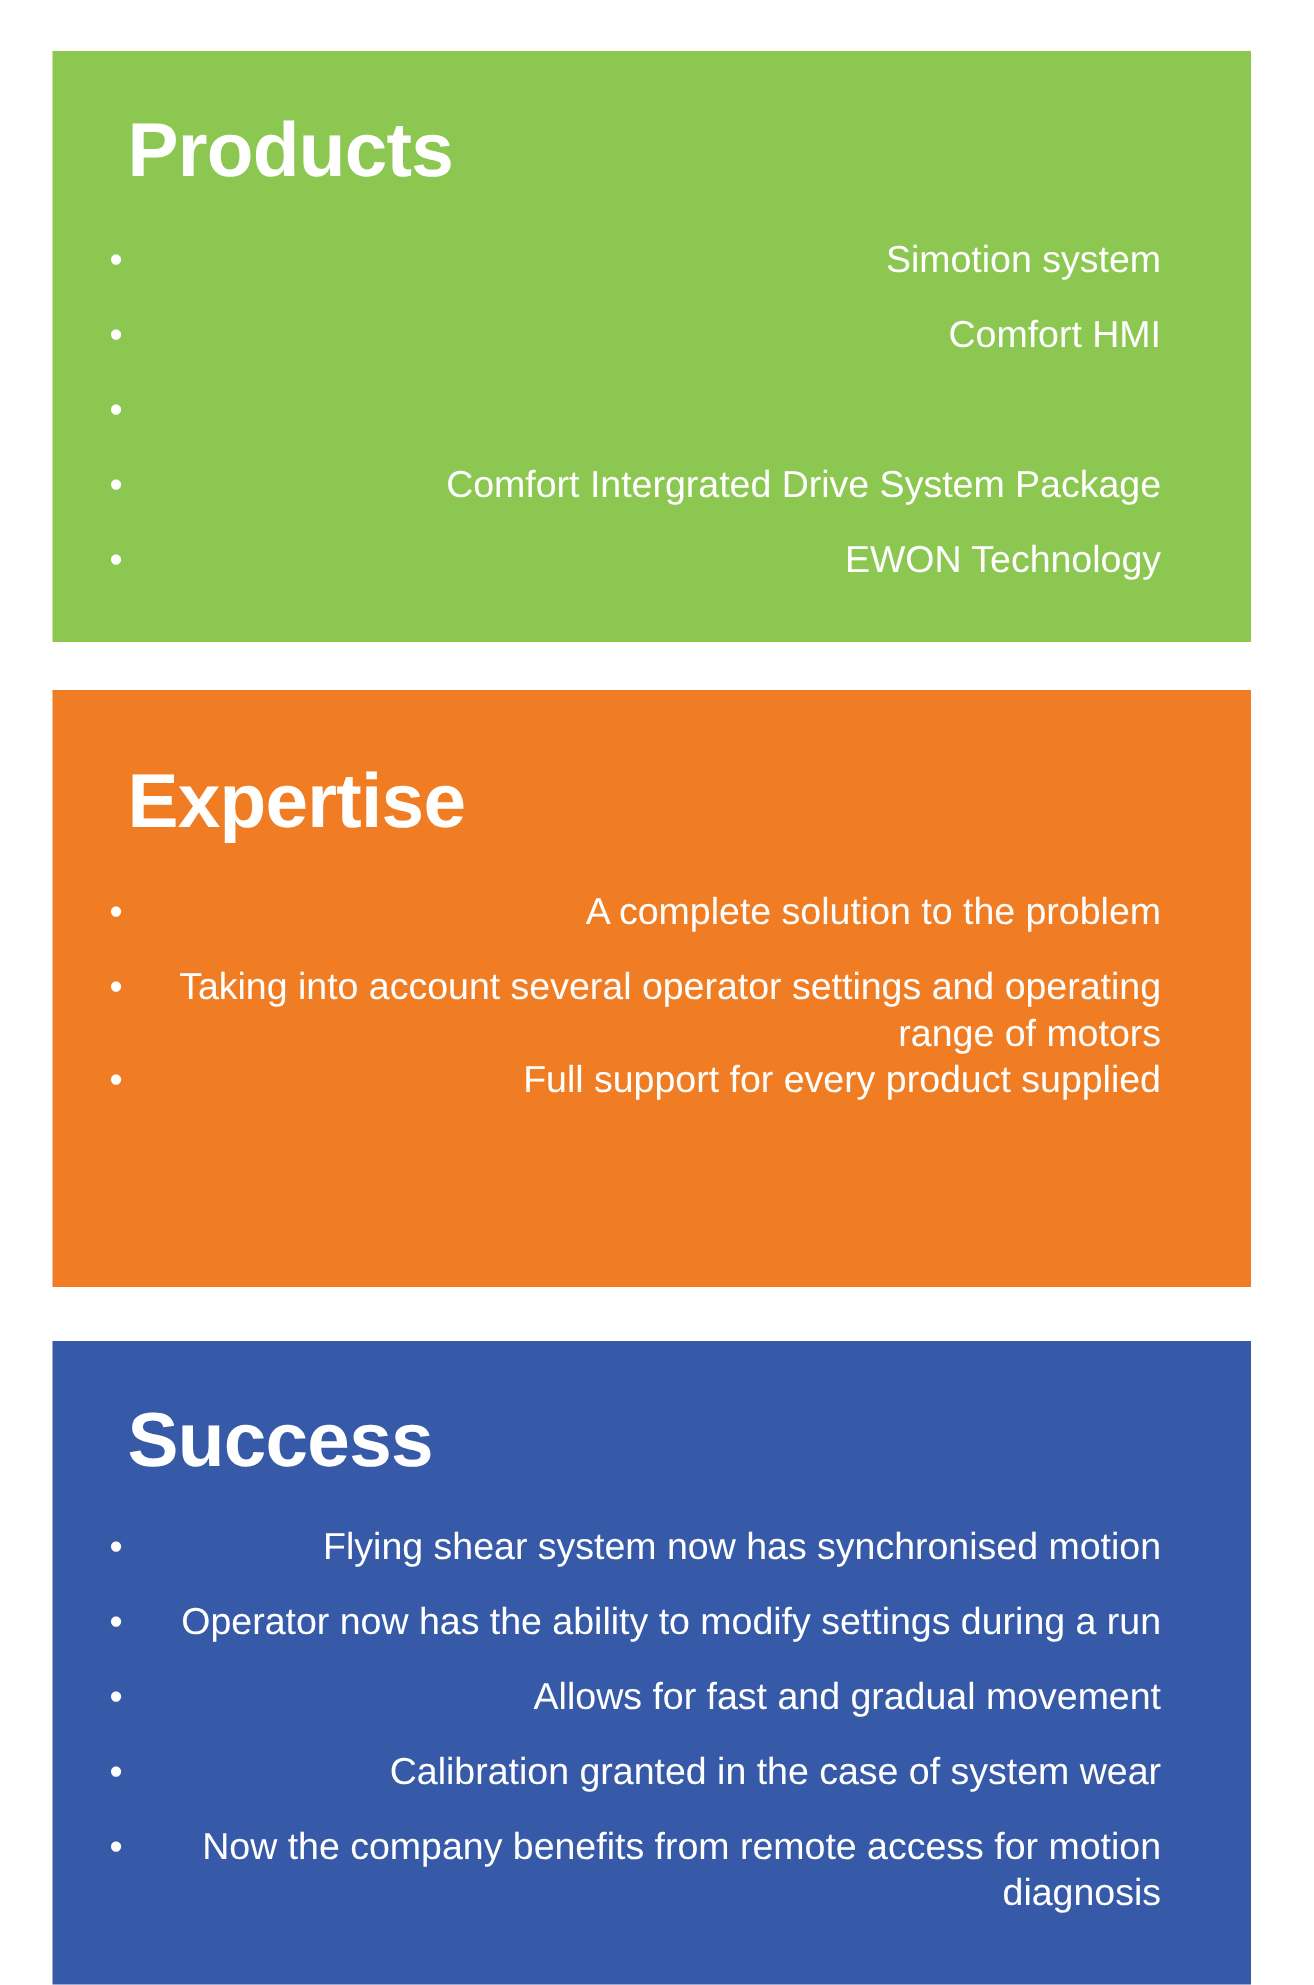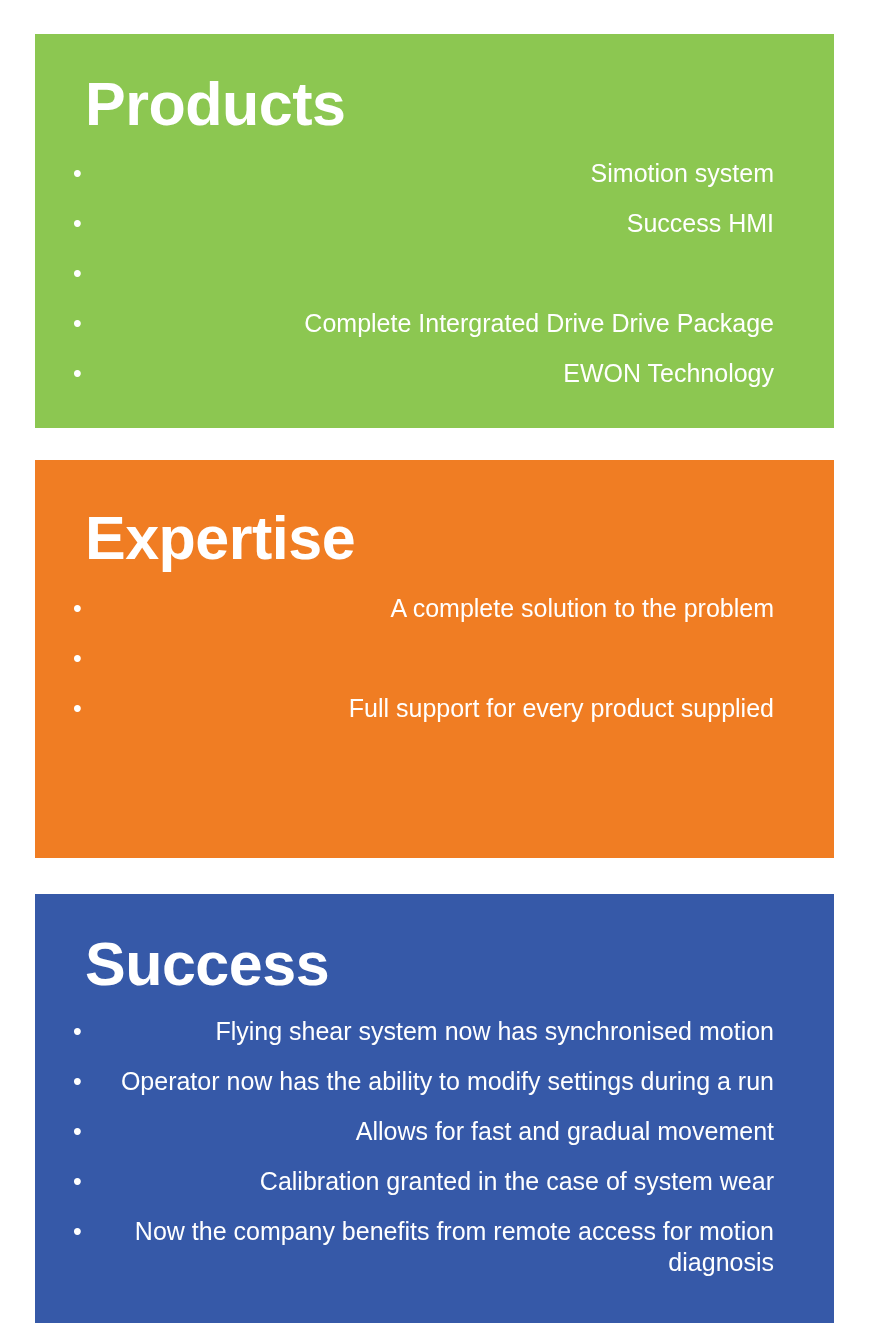--- a/index.html
+++ b/index.html
@@ -35,21 +35,21 @@
   .panel-expertise { top: 460px; height: 398px; }
   .panel-success   { top: 894px; height: 437px; }
 
   .panel-heading {
     position: absolute;
     left: 50px;
     margin: 0;
     color: #ffffff;
     font-family: "Liberation Sans", sans-serif;
     font-weight: bold;
-    font-size: 61px;
+    font-size: 51px;
     line-height: 1.0;
     letter-spacing: -0.5px;
     white-space: nowrap;
   }
 
   .panel-products  .panel-heading { top: 40px; }
   .panel-expertise .panel-heading { top: 48px; }
   .panel-success   .panel-heading { top: 40px; }
 
   .bullet-list {
@@ -100,45 +100,46 @@
 
   <section class="panel panel-products" style="background: rgb(140, 199, 81); color: rgb(255, 255, 255);">
     <h2 class="panel-heading">Products</h2>
     <ul class="bullet-list">
       <li class="bullet-item">
         <span class="bullet-marker">•</span>
         <span class="bullet-text">Simotion system</span>
       </li>
       <li class="bullet-item">
         <span class="bullet-marker">•</span>
-        <span class="bullet-text">Success HMI</span>
+        <span class="bullet-text">Comfort HMI</span>
       </li>
       <li class="bullet-item">
         <span class="bullet-marker">•</span>
       </li>
       <li class="bullet-item">
         <span class="bullet-marker">•</span>
-        <span class="bullet-text">Complete Intergrated Drive Drive Package</span>
+        <span class="bullet-text">Comfort Intergrated Drive System Package</span>
       </li>
       <li class="bullet-item">
         <span class="bullet-marker">•</span>
         <span class="bullet-text">EWON Technology</span>
       </li>
     </ul>
   </section>
 
   <section class="panel panel-expertise" style="background: rgb(240, 125, 35); color: rgb(255, 255, 255);">
     <h2 class="panel-heading">Expertise</h2>
     <ul class="bullet-list">
       <li class="bullet-item">
         <span class="bullet-marker">•</span>
         <span class="bullet-text">A complete solution to the problem</span>
       </li>
       <li class="bullet-item">
         <span class="bullet-marker">•</span>
+        <span class="bullet-text">Taking into account several operator settings and operating range of motors</span>
       </li>
       <li class="bullet-item">
         <span class="bullet-marker">•</span>
         <span class="bullet-text">Full support for every product supplied</span>
       </li>
     </ul>
   </section>
 
   <section class="panel panel-success" style="background: rgb(54, 89, 168); color: rgb(255, 255, 255);">
     <h2 class="panel-heading">Success</h2>

